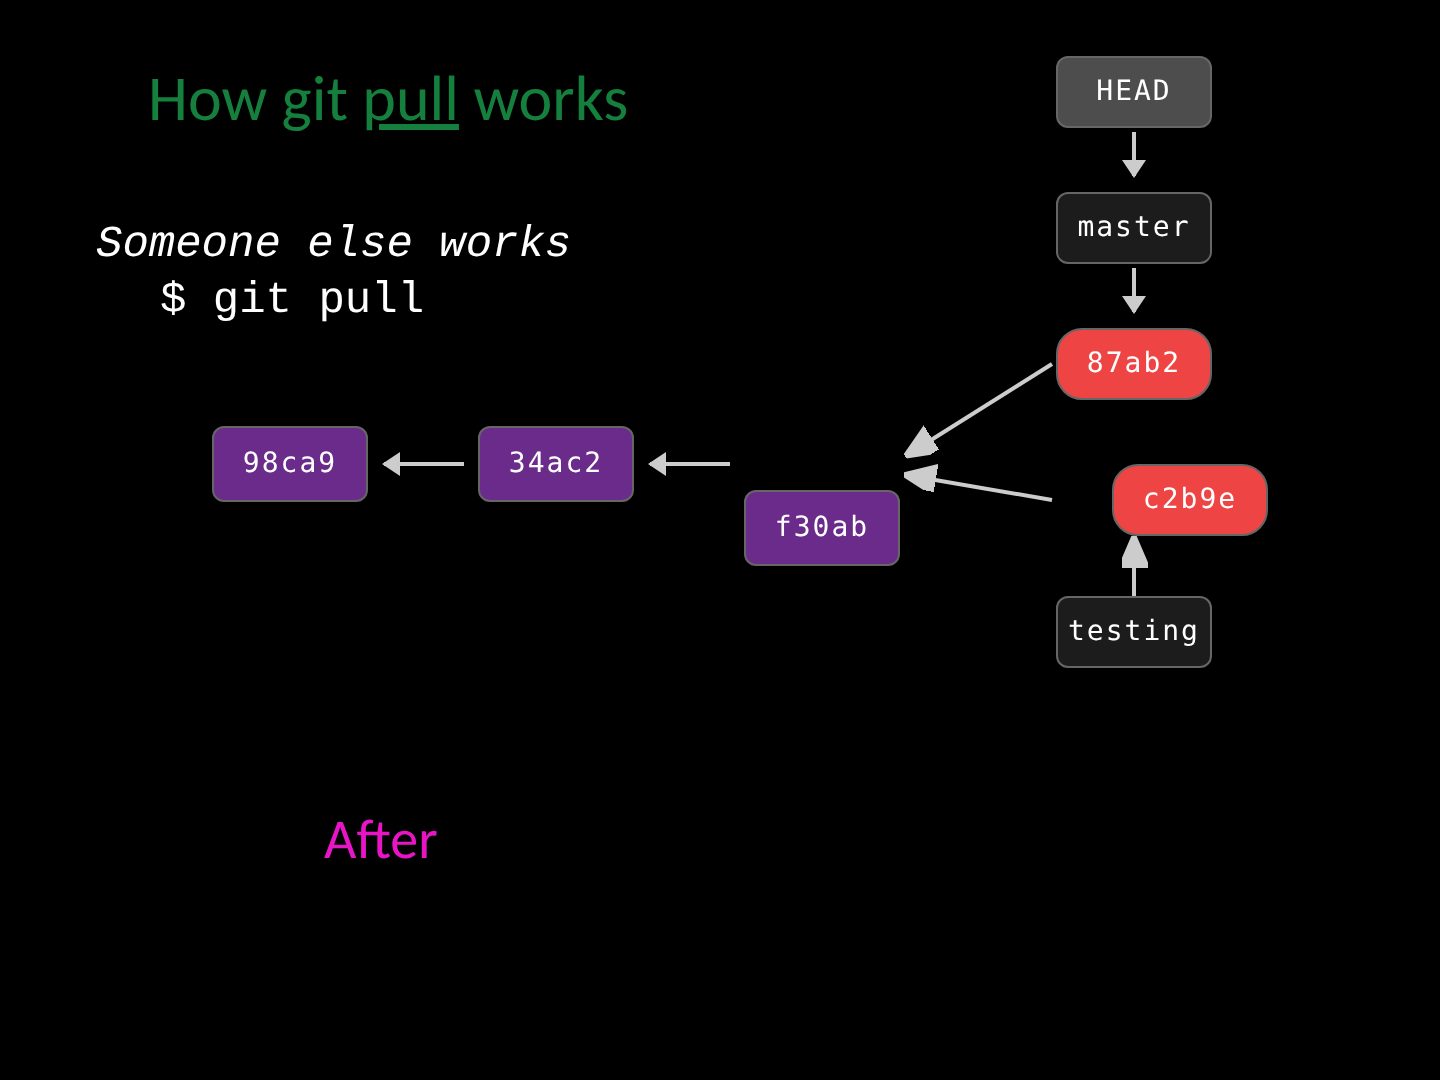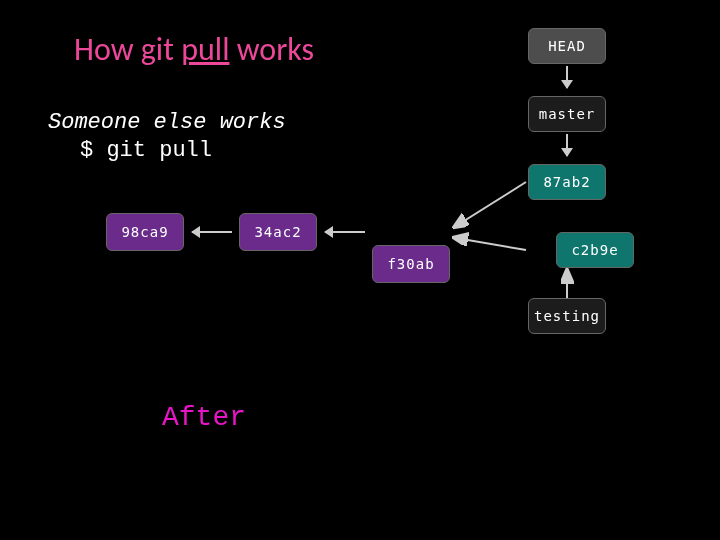--- a/index.html
+++ b/index.html
@@ -1,28 +1,28 @@
 <!DOCTYPE html>
 <html><head>
 <meta charset="utf-8">
 <style>
   * { margin: 0; padding: 0; box-sizing: border-box; }
   html, body { width: 720px; height: 540px; background: #000; font-family: Calibri, Arial, sans-serif; overflow: hidden; }
   .slide { position: relative; width: 720px; height: 540px; }
-  .title { position: absolute; left: 74px; top: 30px; color: #ec4899; font-size: 32px; font-weight: 400; }
+  .title { position: absolute; left: 74px; top: 30px; color: #15803d; font-size: 32px; font-weight: 400; }
   .title .ul { text-decoration: underline; }
   .desc { position: absolute; left: 48px; top: 110px; color: #fff; font-family: "Courier New", monospace; font-size: 22px; font-style: italic; }
   .cmd  { position: absolute; left: 48px; top: 138px; color: #fff; font-family: "Courier New", monospace; font-size: 22px; margin-left: 32px; }
-  .after { position: absolute; left: 162px; top: 402px; color: #e815c6; font-size: 28px; font-weight: 400; font-family: Liberation Mono, monospace; }
+  .after { position: absolute; left: 162px; top: 402px; color: #e815c6; font-size: 28px; font-weight: 400; }
 
   .box { position: absolute; border: 1px solid #666; border-radius: 6px; color: #fff; font-family: Menlo, Consolas, monospace; font-size: 14px; display: flex; align-items: center; justify-content: center; letter-spacing: 1px; }
   .grey   { background: #4d4d4d; }
   .black  { background: #1c1c1c; }
   .purple { background: #6a2b8a; }
-  .purple2{ background: #0f766e; }
+  .purple2{ background: #ef4444; border-radius: 13px; }
 
   .arrow { position: absolute; background: #ccc; }
   .arrow.down::after {
     content: ""; position: absolute; left: -5px; bottom: -1px;
     border-left: 6px solid transparent; border-right: 6px solid transparent;
     border-top: 9px solid #ccc;
   }
   .arrow.left::after {
     content: ""; position: absolute; top: -5px; left: -1px;
     border-top: 6px solid transparent; border-bottom: 6px solid transparent;

